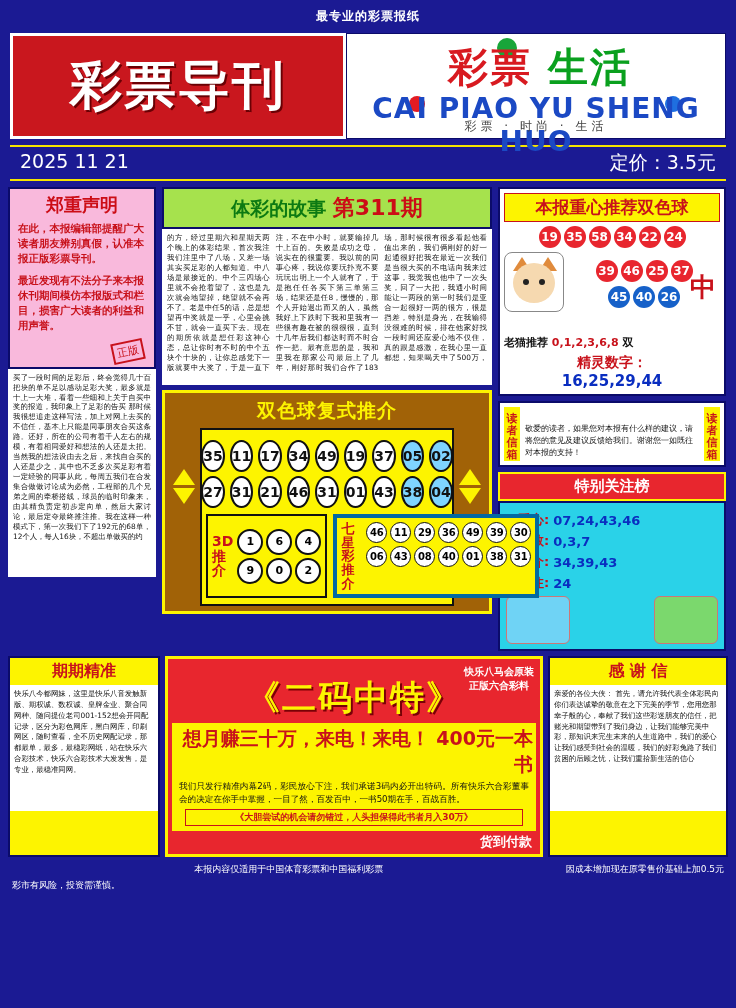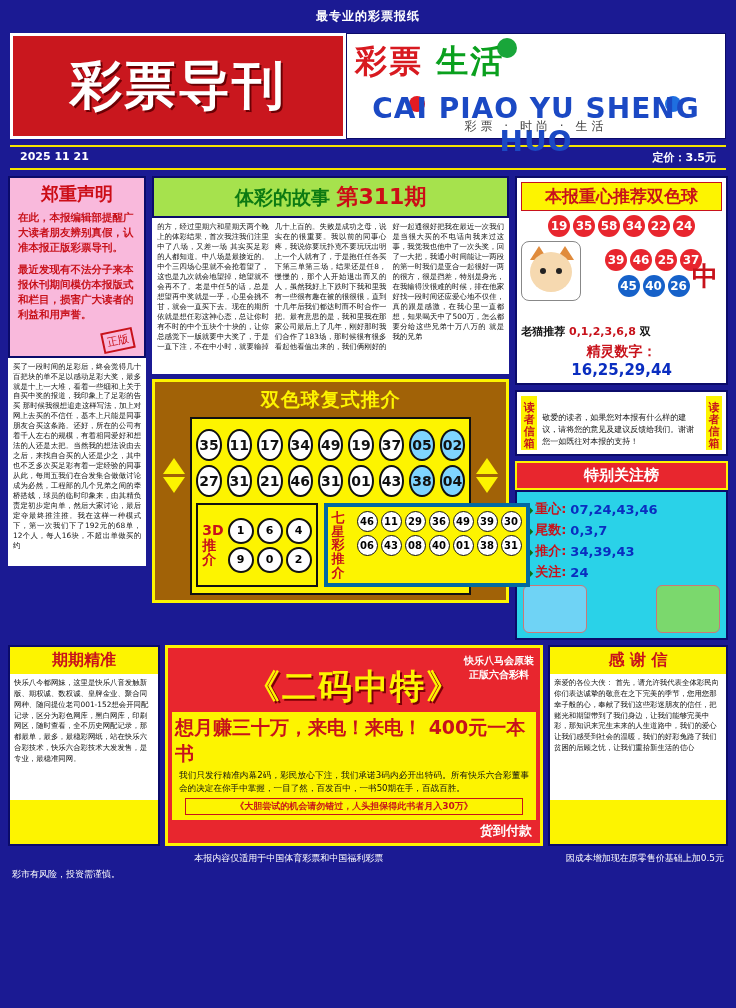--- a/index.html
+++ b/index.html
@@ -10,35 +10,35 @@
     overflow:hidden;
   }
   .page{position:relative;width:736px;height:1008px;background:#1b1a93;}
 
   
   .top-line{text-align:center;color:#fff;font-size:12px;font-weight:bold;padding-top:8px;letter-spacing:1px;}
   .masthead{position:relative;margin:8px 10px 0 10px;height:106px;display:flex;}
   .mh-left{width:330px;background:#c9171e;border:3px solid #ffffff;display:flex;align-items:center;justify-content:center;}
   .mh-left .t{font-size:52px;font-weight:bold;color:#fff;letter-spacing:2px;text-shadow:2px 2px 0 #6a0004;}
   .mh-right{flex:1;background:#fff;position:relative;border:1px solid #0b0b6a;}
-  .mh-cn{position:absolute;top:6px;left:8px;right:0;text-align:left;font-size:32px;font-weight:bold;color:#d81a20;letter-spacing:2px;}
+  .mh-cn{position:absolute;top:6px;left:8px;right:0;text-align:center;font-size:40px;font-weight:bold;color:#d81a20;letter-spacing:2px;}
   .mh-cn .grn{color:#0aa01e;}
   .mh-pin{font-size:28px;color:#1b49c4;font-weight:bold;position:absolute;top:58px;left:0;right:0;text-align:center;letter-spacing:1px;}
   .mh-sub{position:absolute;top:84px;left:0;right:0;text-align:center;font-size:12px;color:#444;letter-spacing:4px;}
   .ball{position:absolute;border-radius:50%;}
   .b1{width:20px;height:20px;background:#19a63a;top:4px;left:150px;}
   .b2{width:16px;height:16px;background:#e31b23;top:62px;left:62px;}
   .b3{width:16px;height:16px;background:#1f6fe0;top:62px;right:44px;}
 
-  .dateline{margin:6px 10px 0 10px;border-top:2px solid #f5e400;border-bottom:2px solid #f5e400;color:#fff;font-size:11px;font-weight:bold;padding:3px 10px;display:flex;justify-content:space-between;}
+  .dateline{margin:6px 10px 0 10px;border-top:2px solid #f5e400;border-bottom:2px solid #f5e400;color:#fff;font-size:19px;font-weight:normal;padding:3px 10px;display:flex;justify-content:space-between;}
 
   
   .cols{display:flex;margin:6px 8px 0 8px;gap:6px;}
   .colL{width:148px;}
-  .colM{width:357px;}
+  .colM{width:330px;}
   .colR{width:228px;}
 
   .boxpink{background:#f9b9dc;border:2px solid #0b0b6a;}
   .boxgreen{background:#a6e24d;border:2px solid #0b0b6a;}
   .hd-red{color:#cc0d16;font-size:18px;font-weight:bold;text-align:center;padding:4px 0;}
   .hd-grn{color:#0c7a12;font-size:19px;font-weight:bold;text-align:center;padding:4px 0;}
   .hd-grn .ep{color:#cc0d16;font-size:22px;}
 
   .redtext{color:#c8121b;font-size:10.5px;line-height:1.45;padding:0 8px 6px 8px;font-weight:bold;}
   .stamp{color:#c8121b;border:2px solid #c8121b;display:inline-block;font-size:11px;padding:1px 3px;transform:rotate(-12deg);}
@@ -105,21 +105,21 @@
   
   .bottom{display:flex;margin:5px 8px 0 8px;gap:5px;}
   .bl{width:148px;background:#fdf400;border:2px solid #0b0b6a;}
   .bm{flex:1;background:#e8262e;border:3px solid #fdf400;position:relative;}
   .br{width:176px;background:#fdf400;border:2px solid #0b0b6a;}
   .bl .hd,.br .hd{color:#c8121b;font-size:16px;font-weight:bold;text-align:center;padding:3px 0;}
   .bl .txt,.br .txt{background:#fff;font-size:7.4px;line-height:1.45;padding:4px;color:#111;height:118px;overflow:hidden;}
   .bm-title{color:#fdf400;font-size:34px;font-weight:bold;text-align:center;padding-top:16px;letter-spacing:2px;text-shadow:2px 2px 0 #7a0006;}
   .bm-tag{position:absolute;right:6px;top:6px;text-align:center;font-size:10px;font-weight:bold;color:#fff;line-height:1.4;}
   .bm-yellow{background:#fdf400;margin:2px 4px 0 4px;padding:3px;}
-  .bm-l1{color:#c8121b;font-size:19px;font-weight:bold;text-align:left;}
+  .bm-l1{color:#c8121b;font-size:19px;font-weight:bold;text-align:right;}
   .bm-l2{color:#111;font-size:8.6px;line-height:1.45;padding:2px 4px;text-align:justify;}
   .bm-l3{color:#c8121b;font-size:9px;font-weight:bold;text-align:center;border:1px solid #c8121b;margin:2px 10px;padding:1px;}
   .bm-pay{color:#fff;font-size:13px;font-weight:bold;text-align:right;padding:2px 8px 3px 0;}
 
   .footline{color:#fff;font-size:9px;display:flex;justify-content:space-between;margin:6px 12px 0 12px;}
   .footline2{color:#fff;font-size:9px;margin:3px 12px 12px 12px;}
   .center-note{text-align:center;flex:1;}
 </style>
 </head>
 <body>

